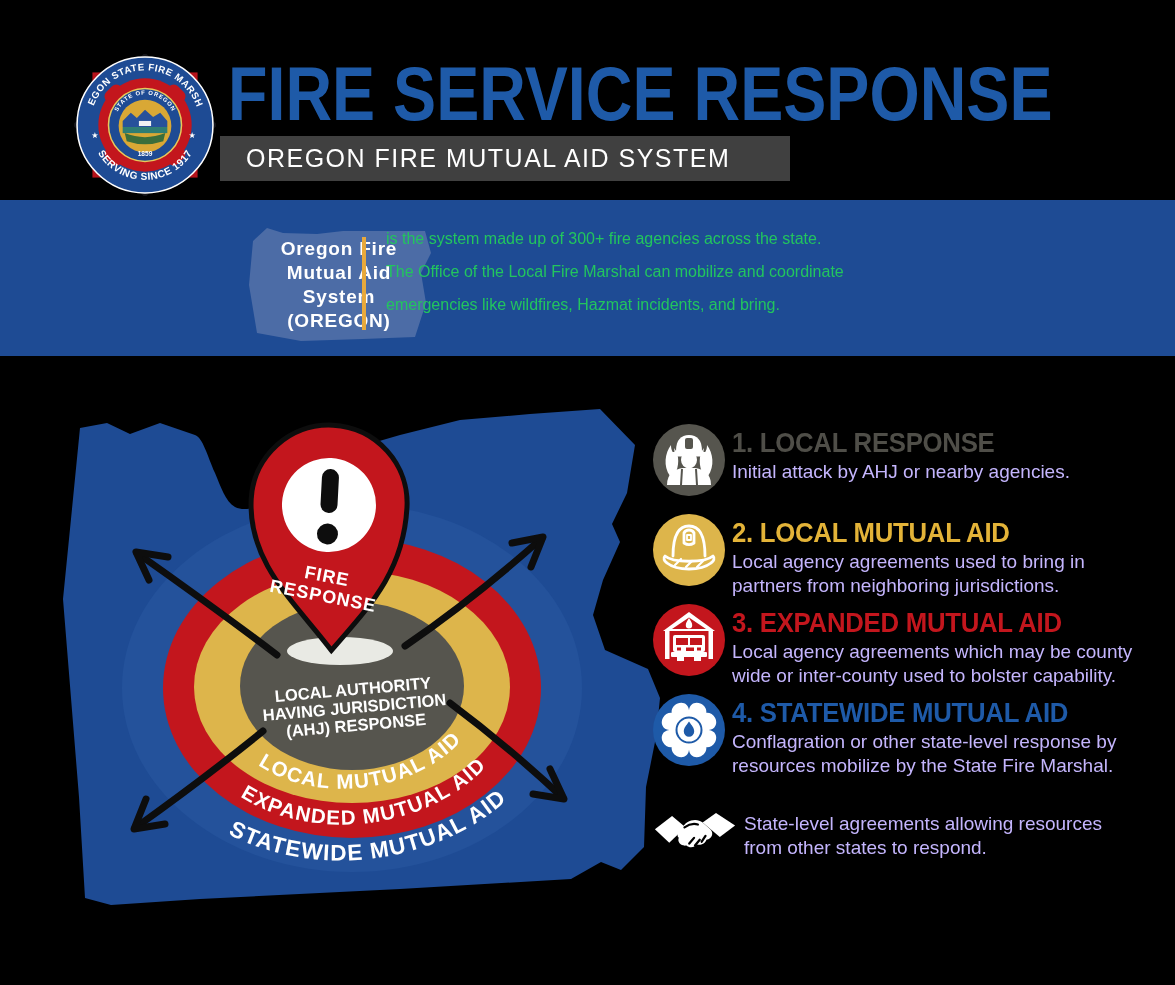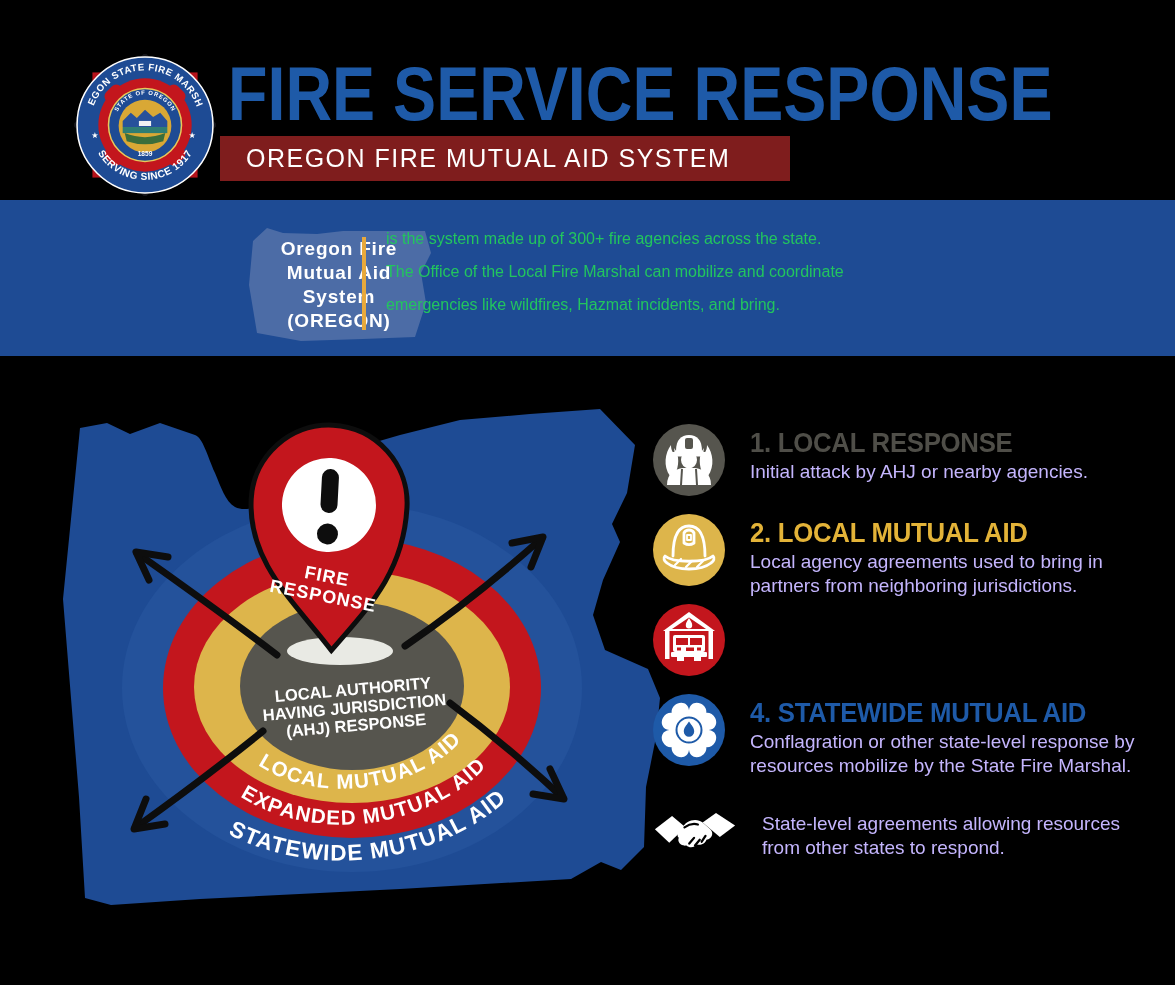--- a/index.html
+++ b/index.html
@@ -10,21 +10,21 @@
   .abs{position:absolute;}
 
   
   #logo{left:74px;top:54px;width:142px;height:142px;}
   #main-title{
     left:228px;top:56px;margin:0;font-size:76px;line-height:1;font-weight:800;
     color:#1E5AA8;letter-spacing:0;white-space:nowrap;
     transform:scaleX(.85);transform-origin:left top;
   }
   #sub-banner{
-    left:220px;top:136px;width:570px;height:45px;background:#7f1d1d;
+    left:220px;top:136px;width:570px;height:45px;background:#404040;
     color:#fff;font-size:25px;letter-spacing:1.5px;line-height:45px;
     padding-left:26px;box-sizing:border-box;white-space:nowrap;
   }
 
   
   #intro-band{left:0;top:200px;width:1175px;height:156px;background:#1E4B94;}
   #ofmas-shape{left:243px;top:221px;width:192px;height:123px;}
   #ofmas-label{
     left:243px;top:237px;width:192px;text-align:center;color:#fff;
     font-size:19px;font-weight:bold;line-height:24px;letter-spacing:.8px;
@@ -32,21 +32,21 @@
   #intro-divider{left:362px;top:237px;width:4px;height:93px;background:#E8A93C;}
   #intro-text{
     left:386px;top:222px;width:660px;color:#22c55e;
     font-size:16px;line-height:33px;font-weight:400;
   }
 
   
   #map-svg{left:35px;top:393px;width:640px;height:525px;}
 
   
-  .level-row{position:absolute;left:653px;width:515px;display:flex;gap:25px;}
+  .level-row{position:absolute;left:653px;width:515px;display:flex;gap:7px;}
   .level-icon{flex:0 0 72px;height:72px;}
   .level-text{flex:1;}
   .level-title{
     margin:4px 0 2px 0;font-size:28px;font-weight:800;line-height:30px;
     letter-spacing:-.3px;white-space:nowrap;
     transform:scaleX(.92);transform-origin:left top;
   }
   .level-desc{font-size:19px;line-height:23.5px;color:#c4b5fd;}
   .c-gray{color:#4F4E48;} .c-gold{color:#E3B338;} .c-red{color:#C3161D;} .c-blue{color:#1E5AA8;}
   #row-1{top:424px;} #row-2{top:514px;} #row-3{top:604px;} #row-4{top:694px;} #row-5{top:800px;justify-content:flex-end;}
@@ -243,20 +243,27 @@
       <rect x="23" y="34" width="12" height="7" fill="#C3161D"></rect>
       <rect x="37" y="34" width="12" height="7" fill="#C3161D"></rect>
       <rect x="24" y="43.5" width="4" height="3" fill="#C3161D"></rect>
       <rect x="33" y="43.5" width="8" height="3.5" fill="#C3161D"></rect>
       <rect x="44" y="43.5" width="4" height="3" fill="#C3161D"></rect>
       <rect x="18" y="48" width="36" height="5" rx="1" fill="#fff"></rect>
       <rect x="24" y="53" width="7" height="4" fill="#fff"></rect>
       <rect x="41" y="53" width="7" height="4" fill="#fff"></rect>
     </svg>
   </div>
+  <div class="level-text">
+    <div class="level-title c-red">3. EXPANDED MUTUAL AID</div>
+    <div class="level-desc">
+      <div>Local agency agreements which may be county</div>
+      <div>wide or inter-county used to bolster capability.</div>
+    </div>
+  </div>
 </div>
 
 <div id="row-4" class="level-row">
   <div class="level-icon">
     <svg viewBox="0 0 72 72" width="72" height="72">
       <circle cx="36" cy="36" r="36" fill="#1E5AA8"></circle>
       <g fill="#fff">
         <g transform="rotate(45 36 36)">
           <path d="M26,9 C20,11 18,17 22,22 L31,31 C33,33 39,33 41,31 L50,22 C54,17 52,11 46,9 C42,7.5 38,9 36,11.5 C34,9 30,7.5 26,9 Z"></path>
           <path transform="rotate(90 36 36)" d="M26,9 C20,11 18,17 22,22 L31,31 C33,33 39,33 41,31 L50,22 C54,17 52,11 46,9 C42,7.5 38,9 36,11.5 C34,9 30,7.5 26,9 Z"></path>

